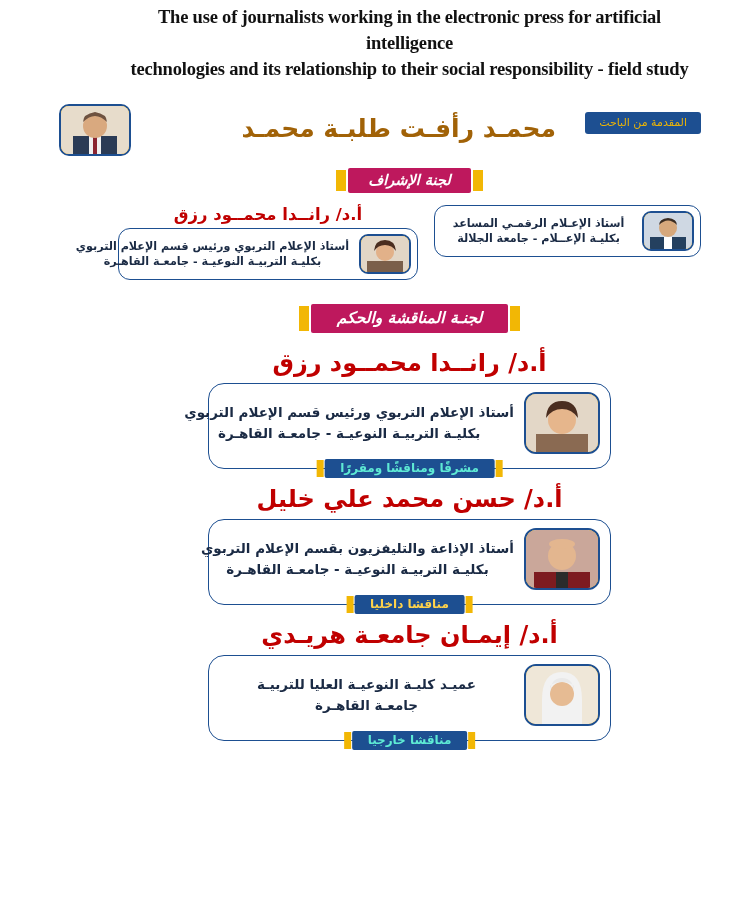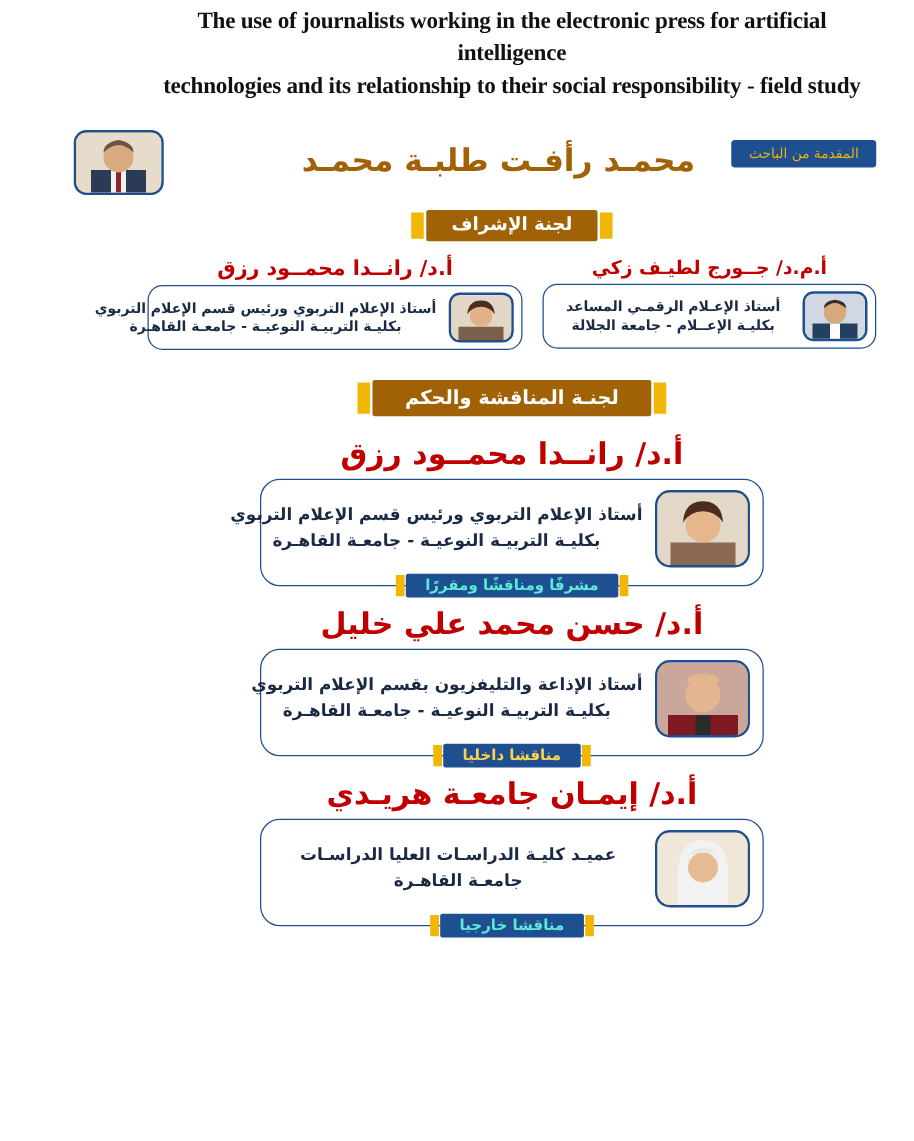--- a/index.html
+++ b/index.html
@@ -88,27 +88,28 @@
     position: absolute;
     left: 50%;
     transform: translateX(-50%);
   }
 
   
   .ribbon {
     position: relative;
     margin: 8px auto 0 auto;
     width: fit-content;
-    background: #a16207;
+    background: #be185d;
     color: #ffffff;
     font-size: 14.5px;
     font-weight: bold;
     padding: 4px 20px 5px 20px;
     border-radius: 2px;
     text-align: right;
+    font-style: italic;
   }
   .ribbon.big {
     font-size: 15.5px;
     padding: 5px 26px 6px 26px;
     letter-spacing: 1px;
   }
   .ribbon .flag-l, .ribbon .flag-r {
     position: absolute;
     top: 2px;
     width: 10px;
@@ -275,21 +276,20 @@
 
   <div class="ribbon">
     <span class="flag-l"></span>
     <span class="flag-r"></span>
     <span>لجنة الإشراف</span>
   </div>
 
   <div class="sup-row">
 
     <div class="sup-col">
-      <div class="sup-name small">أ.م.د/ جــورج لطيـف زكي</div>
       <div class="card">
         <div class="photo">
           <div class="tabY"></div>
           <div class="tabY2"></div>
           <svg class="face" width="52" height="40" viewBox="0 0 52 40">
             <rect width="52" height="40" fill="#cfd8e3"></rect>
             <rect x="8" y="24" width="36" height="16" fill="#24405f"></rect>
             <rect x="22" y="24" width="8" height="16" fill="#ffffff"></rect>
             <circle cx="26" cy="15" r="9" fill="#d6a87c"></circle>
             <path d="M17 12 Q26 3 35 12 Q35 6 26 5 Q17 6 17 12Z" fill="#3a2c22"></path>
@@ -388,21 +388,21 @@
         <div class="tabY"></div>
         <div class="tabY2"></div>
         <svg class="face" width="76" height="62" viewBox="0 0 76 62">
           <rect width="76" height="62" fill="#efe7d8"></rect>
           <path d="M38 6 Q58 6 58 34 L58 62 L18 62 L18 34 Q18 6 38 6Z" fill="#f2f2f2"></path>
           <circle cx="38" cy="28" r="12" fill="#e6bb93"></circle>
           <path d="M26 28 Q26 12 38 12 Q50 12 50 28 L50 20 Q46 16 38 16 Q30 16 26 20Z" fill="#e9e9e9"></path>
         </svg>
       </div>
       <div class="lines">
-        <div>عميـد كليـة الدراسـات العليا الدراسـات</div>
+        <div>عميـد كليـة النوعيـة العليا للتربيـة</div>
         <div>جامعـة القاهـرة</div>
       </div>
       <div class="role-tag red">
         <span class="fl"></span>
         <span class="fr"></span>
         <span>مناقشا خارجيا</span>
       </div>
     </div>
   </div>
 

